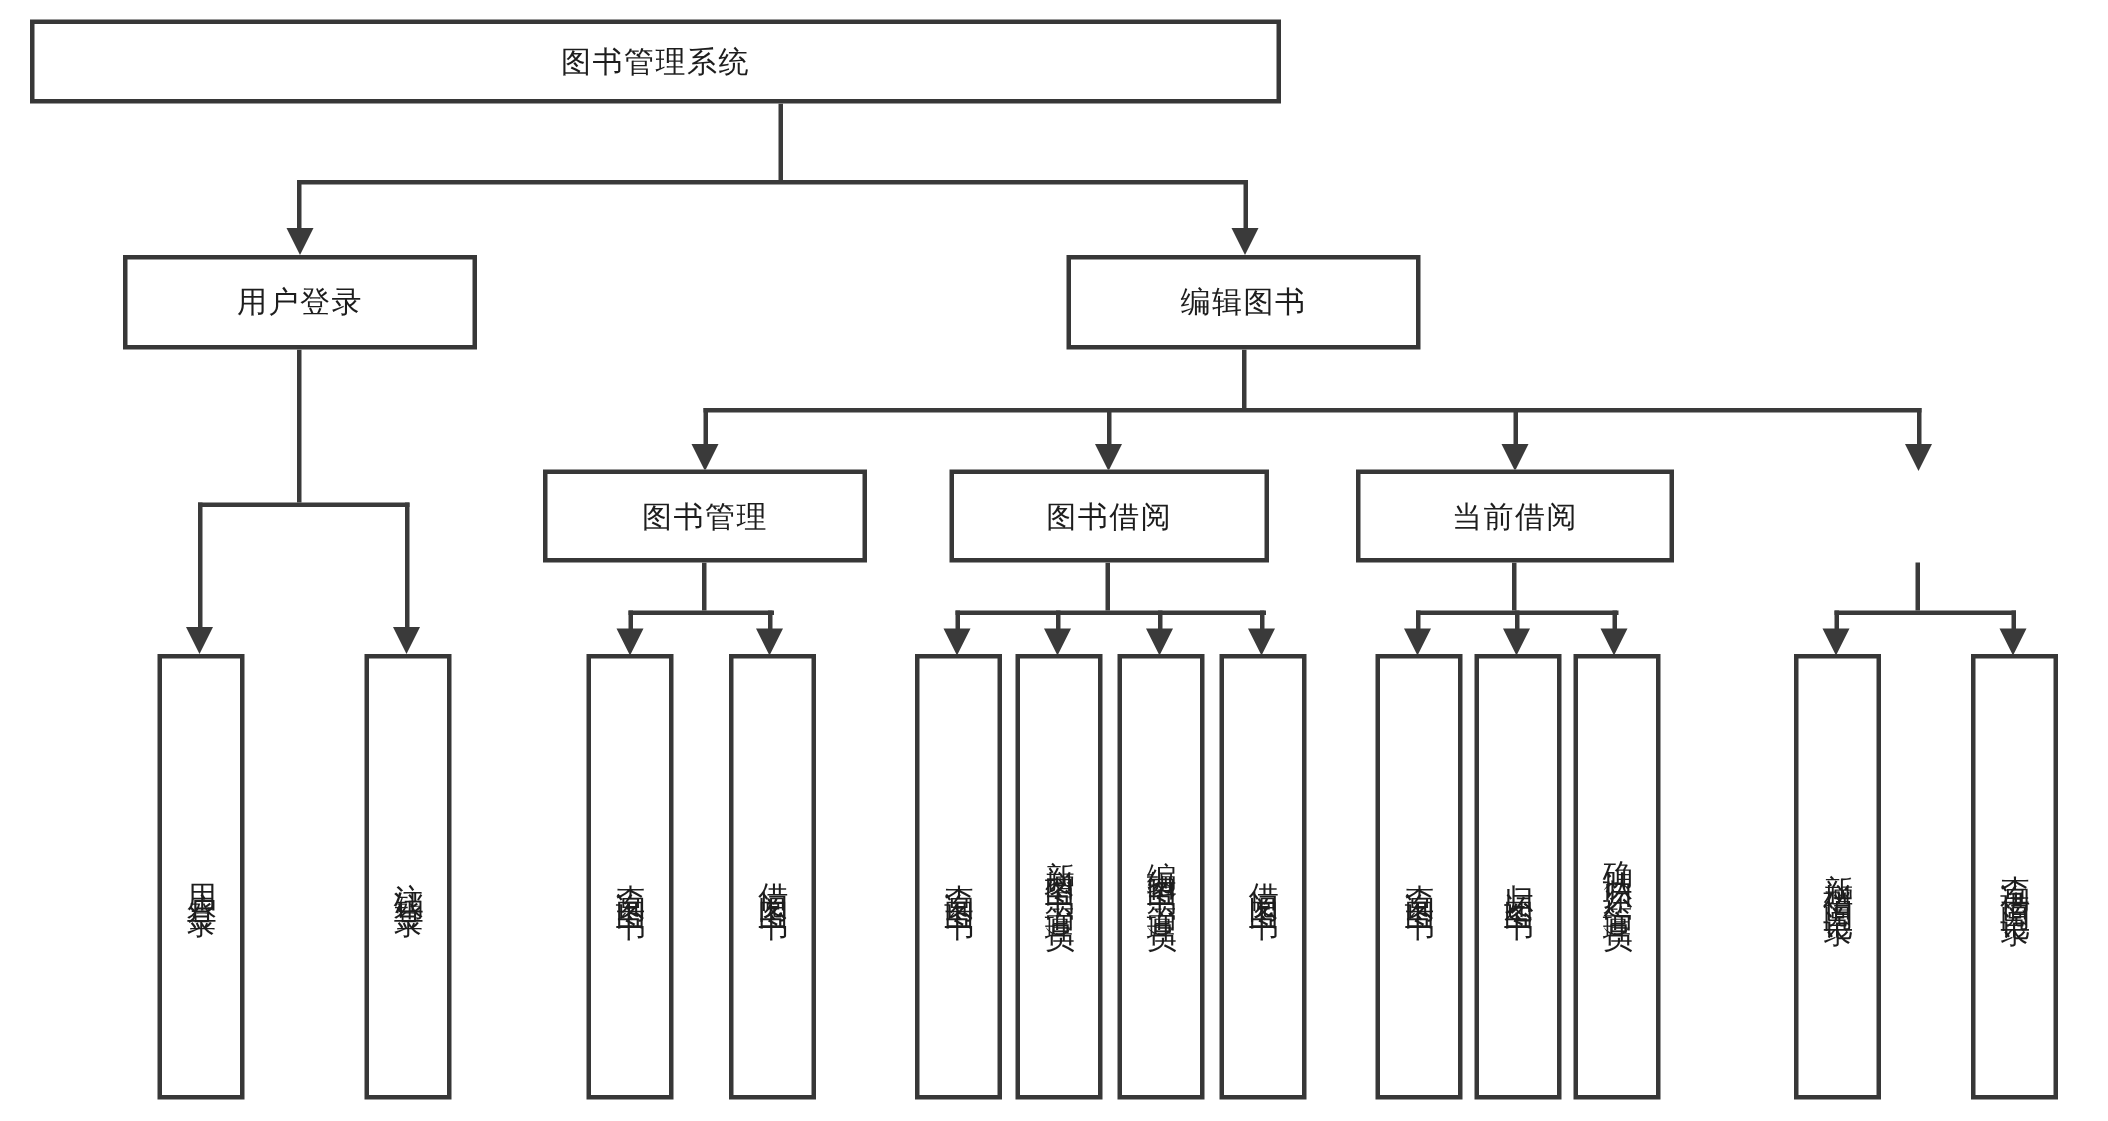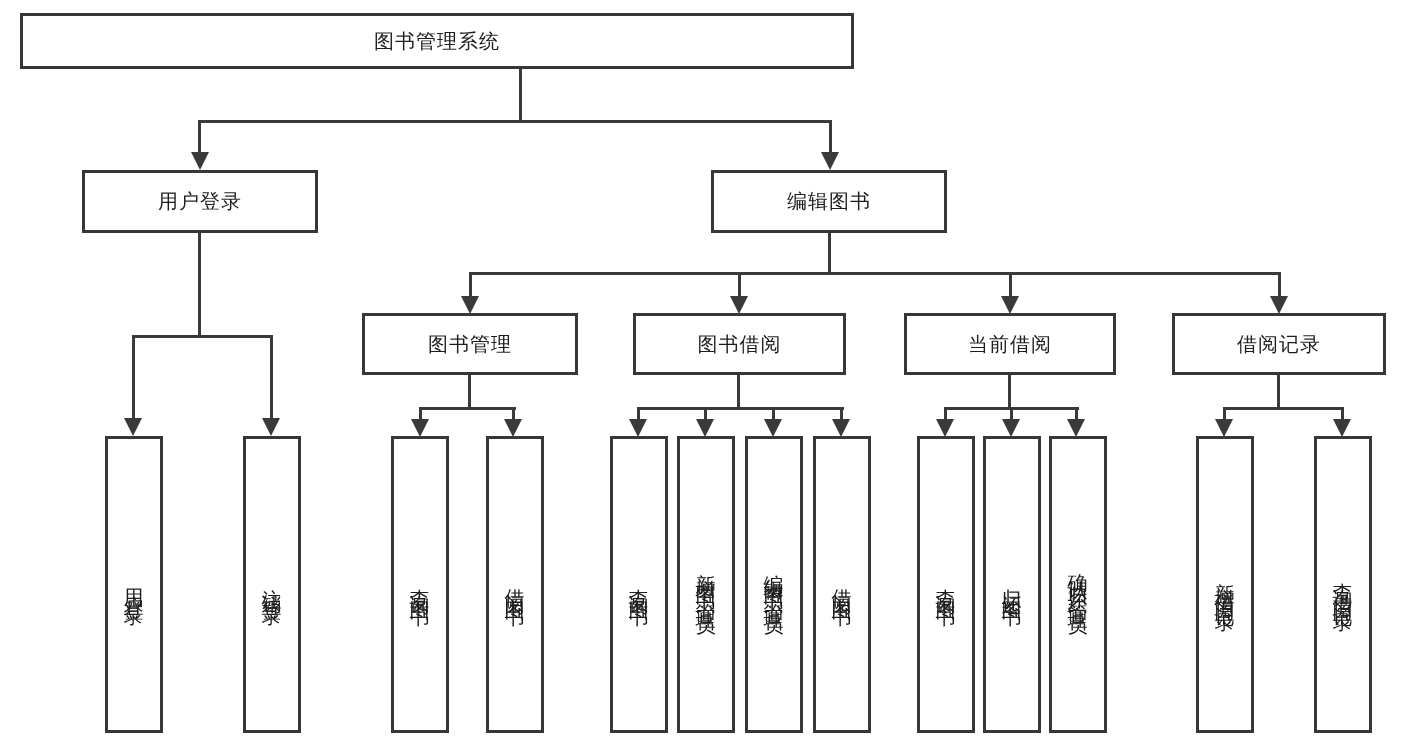--- a/index.html
+++ b/index.html
@@ -64,21 +64,20 @@
   <i class="lv" style="left:1009px;top:272px;height:24px"></i>
   <i class="lv" style="left:1278px;top:272px;height:24px"></i>
   <i class="arr" style="left:461px;top:296px"></i>
   <i class="arr" style="left:730px;top:296px"></i>
   <i class="arr" style="left:1001px;top:296px"></i>
   <i class="arr" style="left:1270px;top:296px"></i>
 
   <div class="node" style="left:362px;top:313px;width:216px;height:62px">图书管理</div>
   <div class="node" style="left:904px;top:313px;width:212px;height:62px">当前借阅</div>
   <div class="node" style="left:633px;top:313px;width:213px;height:62px">图书借阅</div>
-  <div class="node" style="left:1172px;top:313px;width:214px;height:62px">借阅记录</div>
 
   <i class="lv" style="left:468px;top:375px;height:32px"></i>
   <i class="lh" style="left:419px;top:407px;width:97px"></i>
   <i class="lv" style="left:419px;top:407px;height:14px"></i>
   <i class="lv" style="left:512px;top:407px;height:14px"></i>
   <i class="arr" style="left:411px;top:419px"></i>
   <i class="arr" style="left:504px;top:419px"></i>
 
   <i class="lv" style="left:737px;top:375px;height:32px"></i>
   <i class="lh" style="left:637px;top:407px;width:207px"></i>

